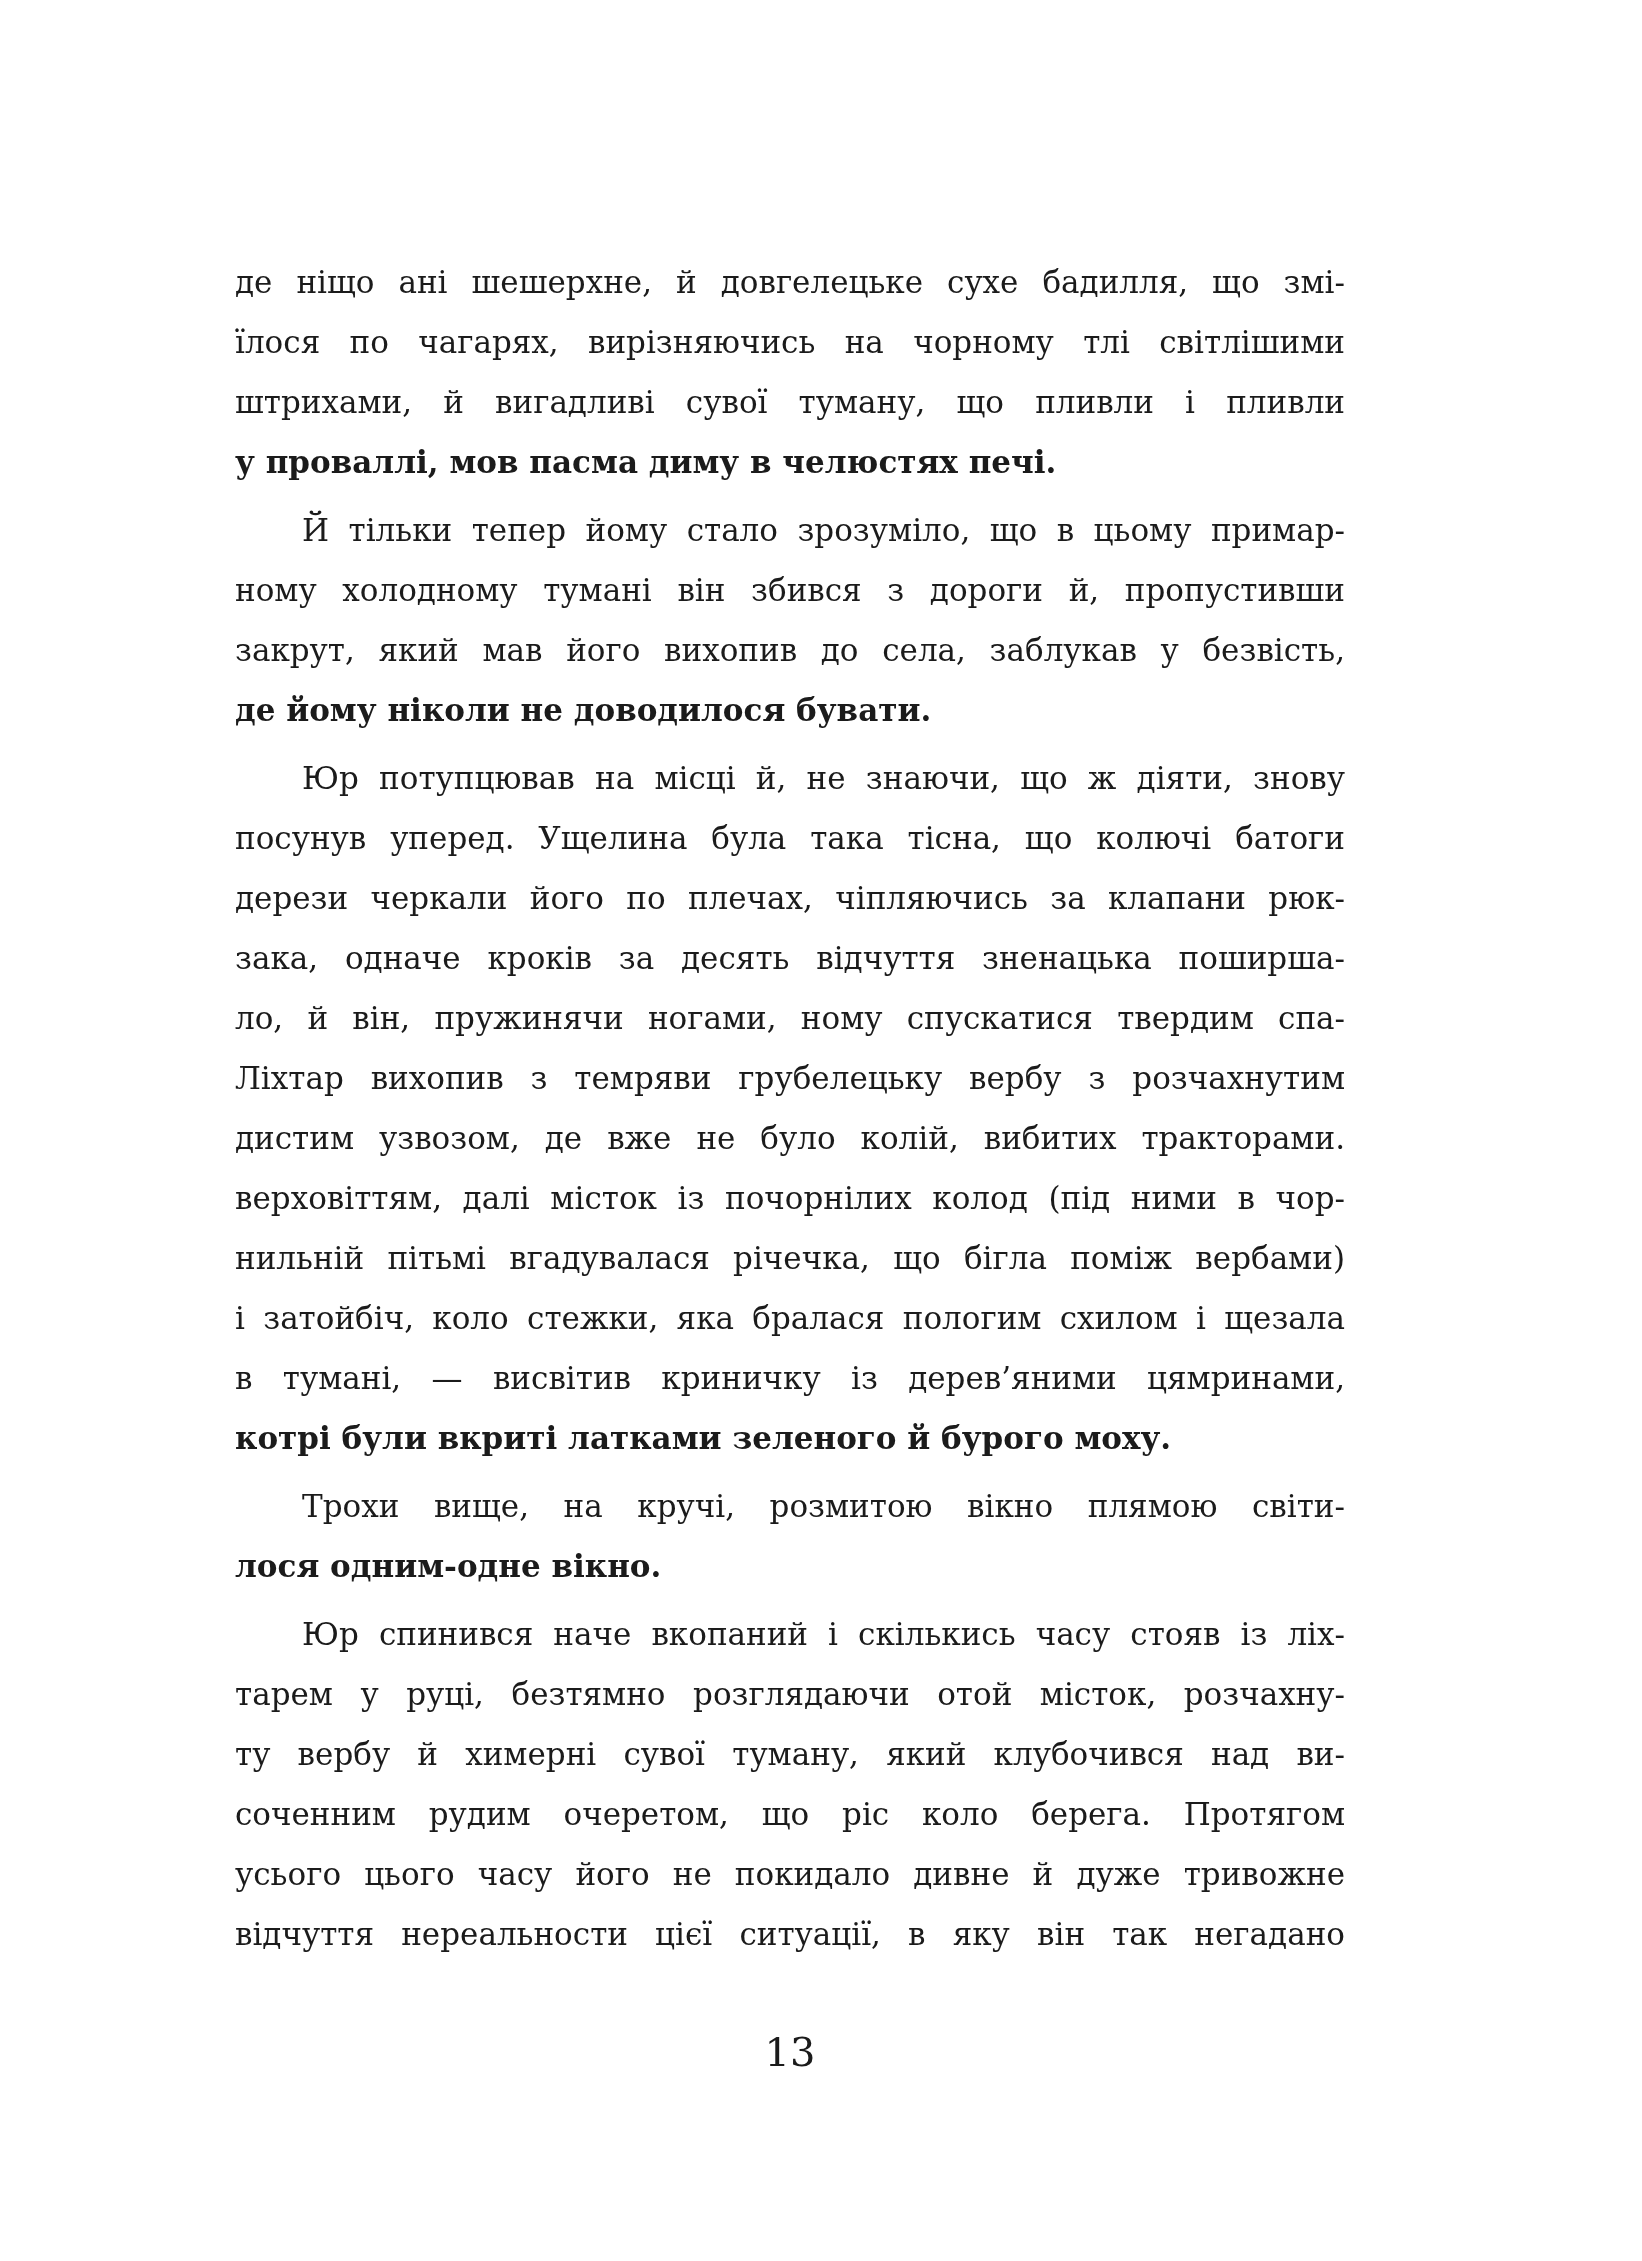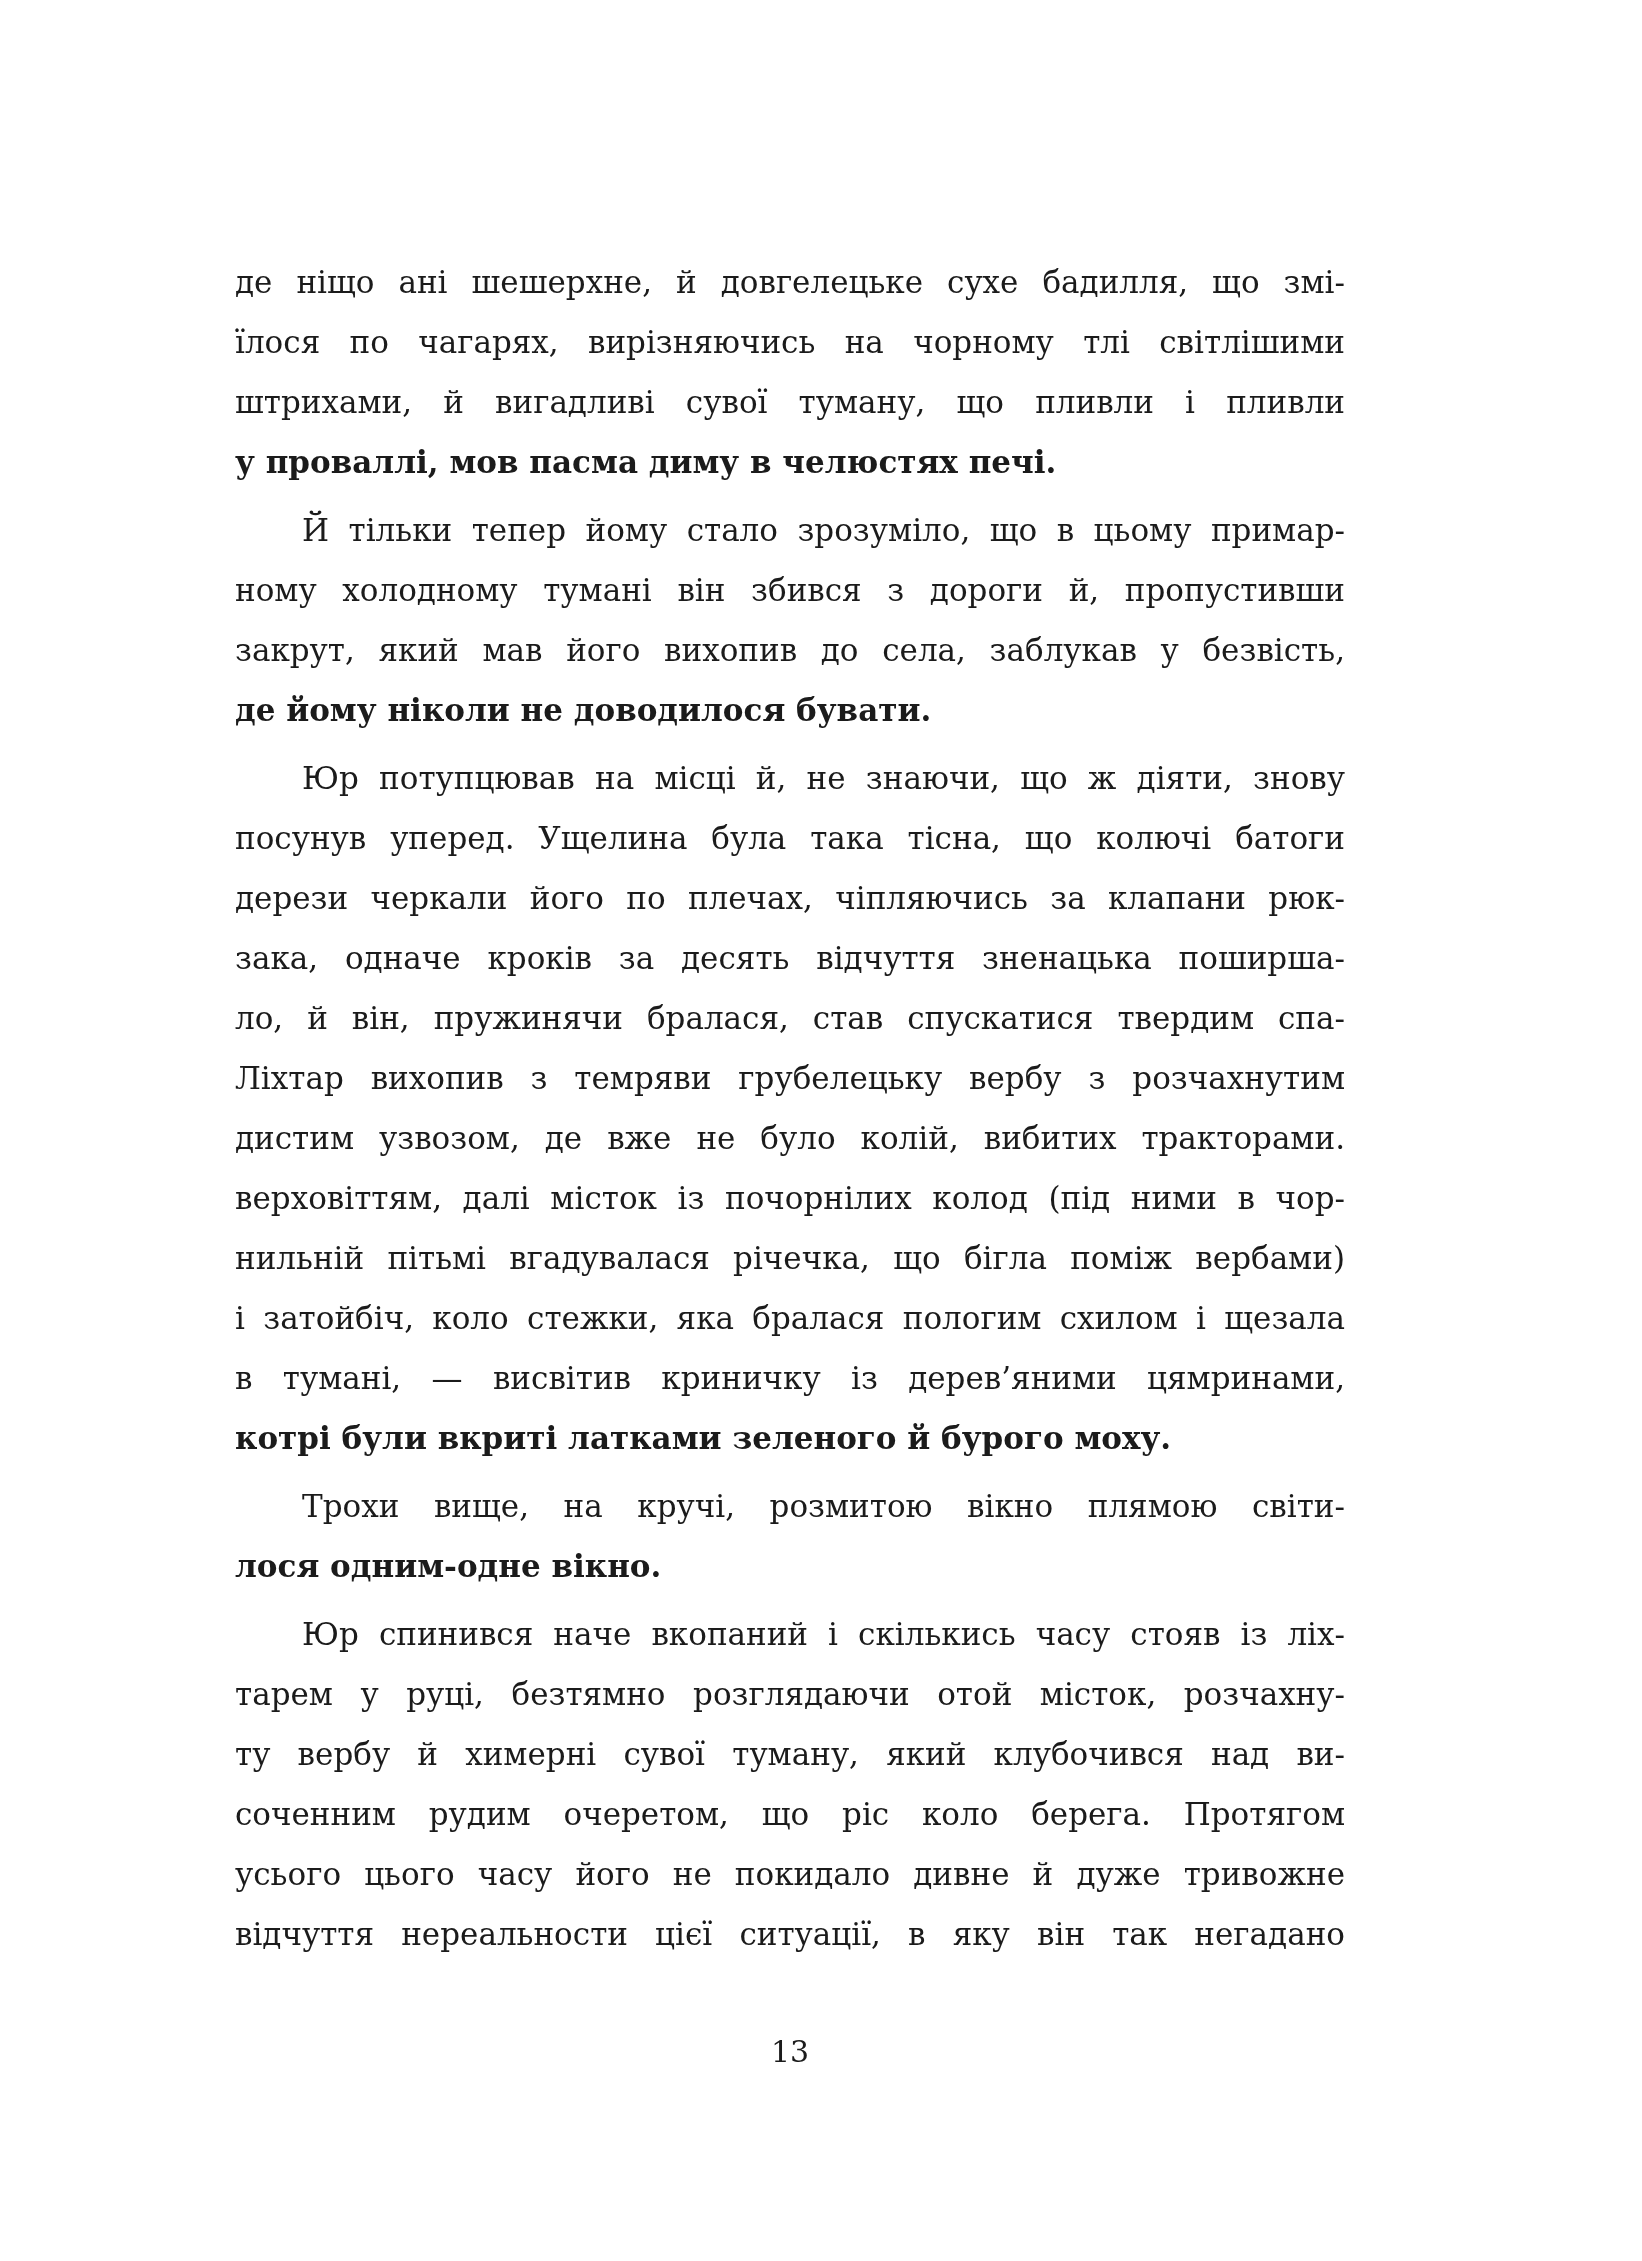--- a/index.html
+++ b/index.html
@@ -49,21 +49,21 @@
   }
   .line.indent {
     padding-left: 67px;
   }
   .page-number {
     position: absolute;
     left: 227px;
     width: 1126px;
     top: 2022px;
     text-align: center;
-    font-size: 30px;
+    font-size: 40px;
     line-height: 60px;
   }
 </style>
 </head>
 <body>
 
 <div class="page">
   <div class="text-block">
 
     <div class="paragraph">
@@ -78,21 +78,21 @@
       <span class="line">ному холодному тумані він збився з дороги й, пропустивши</span>
       <span class="line">закрут, який мав його вихопив до села, заблукав у безвість,</span>
       <span class="line last">де йому ніколи не доводилося бувати.</span>
     </div>
 
     <div class="paragraph">
       <span class="line indent">Юр потупцював на місці й, не знаючи, що ж діяти, знову</span>
       <span class="line">посунув уперед. Ущелина була така тісна, що колючі батоги</span>
       <span class="line">дерези черкали його по плечах, чіпляючись за клапани рюк-</span>
       <span class="line">зака, одначе кроків за десять відчуття зненацька поширша-</span>
-      <span class="line">ло, й він, пружинячи бралася, став спускатися твердим спа-</span>
+      <span class="line">ло, й він, пружинячи ногами, ному спускатися твердим спа-</span>
       <span class="line">Ліхтар вихопив з темряви грубелецьку вербу з розчахнутим</span>
       <span class="line">дистим узвозом, де вже не було колій, вибитих тракторами.</span>
       <span class="line">верховіттям, далі місток із почорнілих колод (під ними в чор-</span>
       <span class="line">нильній пітьмі вгадувалася річечка, що бігла поміж вербами)</span>
       <span class="line">і затойбіч, коло стежки, яка бралася пологим схилом і щезала</span>
       <span class="line">в тумані, — висвітив криничку із дерев’яними цямринами,</span>
       <span class="line last">котрі були вкриті латками зеленого й бурого моху.</span>
     </div>
 
     <div class="paragraph">

